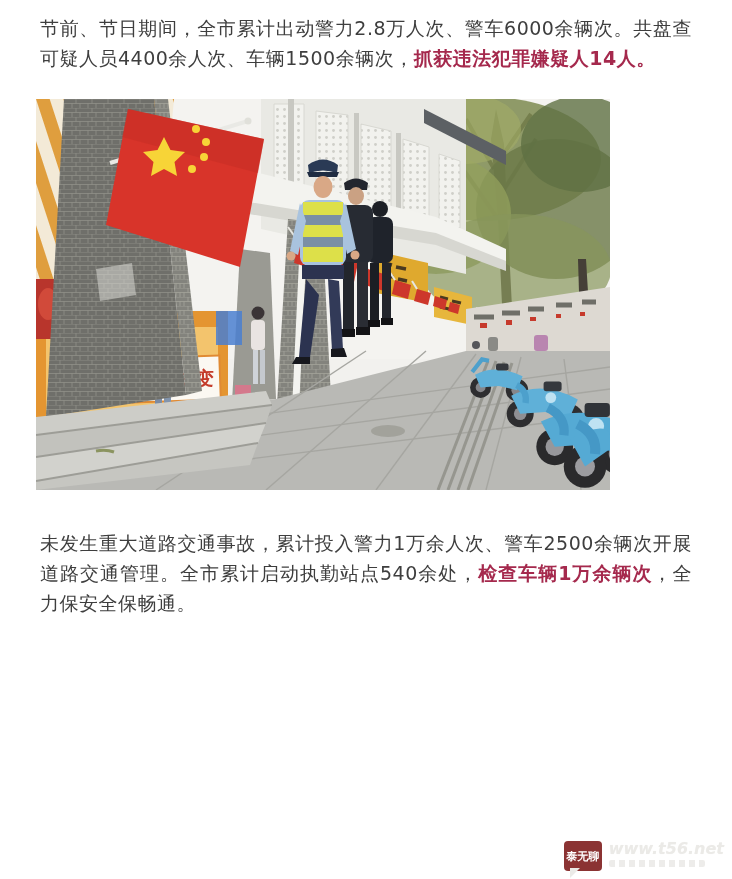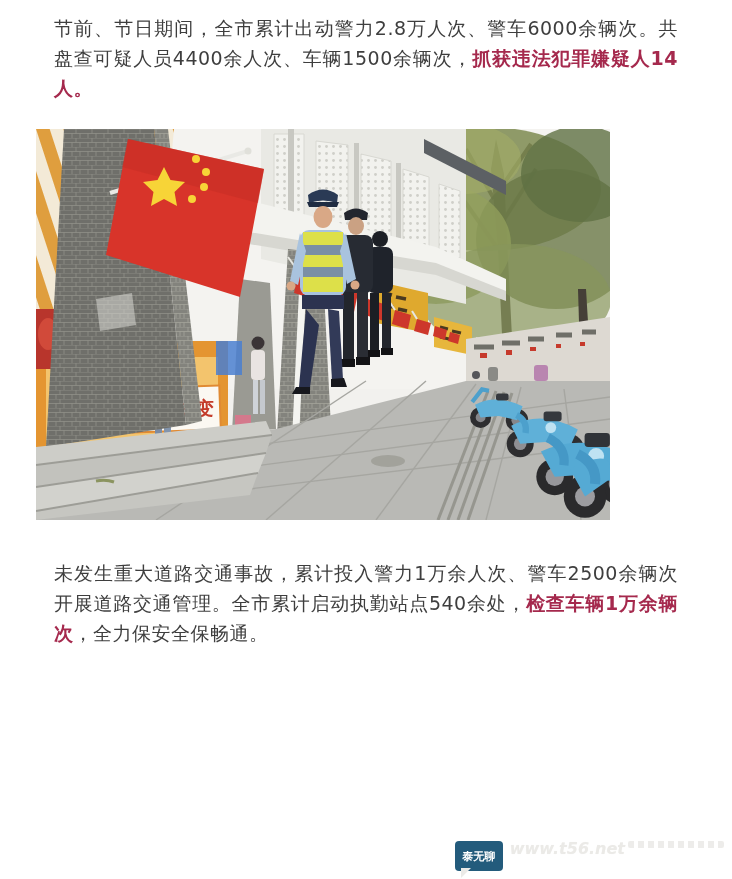--- a/index.html
+++ b/index.html
@@ -3,48 +3,48 @@
 <meta charset="utf-8">
 <style>
   html,body{margin:0;padding:0;background:#ffffff;}
   body{
     width:732px;height:879px;overflow:hidden;position:relative;
     font-family:"DejaVu Sans","Liberation Sans",sans-serif;
     color:#3e3e3e;
   }
   .article{padding:13px 36px 0 36px;}
   .article p{
-    margin:26px 18px;
+    margin:26px 4px;
     font-size:19px;line-height:30px;
     letter-spacing:0.5px;
     text-align:justify;
   }
   .article p:first-child{margin-top:0;}
   .hl{color:#a5294d;font-weight:bold;}
   figure.photo{
     margin:22px 0 38px 0;width:574px;height:391px;
     overflow:hidden;background:#f2f1ee;
   }
   figure.photo svg{display:block;}
   
   .watermark{
     position:absolute;right:8px;bottom:8px;
     display:flex;align-items:flex-start;gap:7px;
     color:#e7e6e3;opacity:0.9;user-select:none;
   }
   .wm-bubble{
-    width:48px;height:30px;background:#0c4a6e;border-radius:4px;
+    width:38px;height:30px;background:#7f1d1d;border-radius:4px;
     position:relative;display:flex;align-items:center;justify-content:center;
     color:#ffffff;font-size:11px;font-weight:bold;letter-spacing:0;
   }
   .wm-bubble:after{
     content:"";position:absolute;left:6px;bottom:-7px;
     border:5px solid transparent;border-top-color:#e9e8e5;border-left-color:#e9e8e5;
   }
-  .wm-right{display:flex;flex-direction:row;gap:3px;}
+  .wm-right{display:flex;flex-direction:column;gap:3px;}
   .wm-site{
     font-size:16px;font-weight:bold;font-style:italic;color:#e9e8e5;
     text-shadow:0 0 1px #f2f1ee;line-height:16px;
   }
   .wm-slogan{
     width:96px;height:7px;border-radius:2px;
     background:repeating-linear-gradient(90deg,#ecebe8 0 6px,transparent 6px 10px);
   }
 </style>
 </head>

